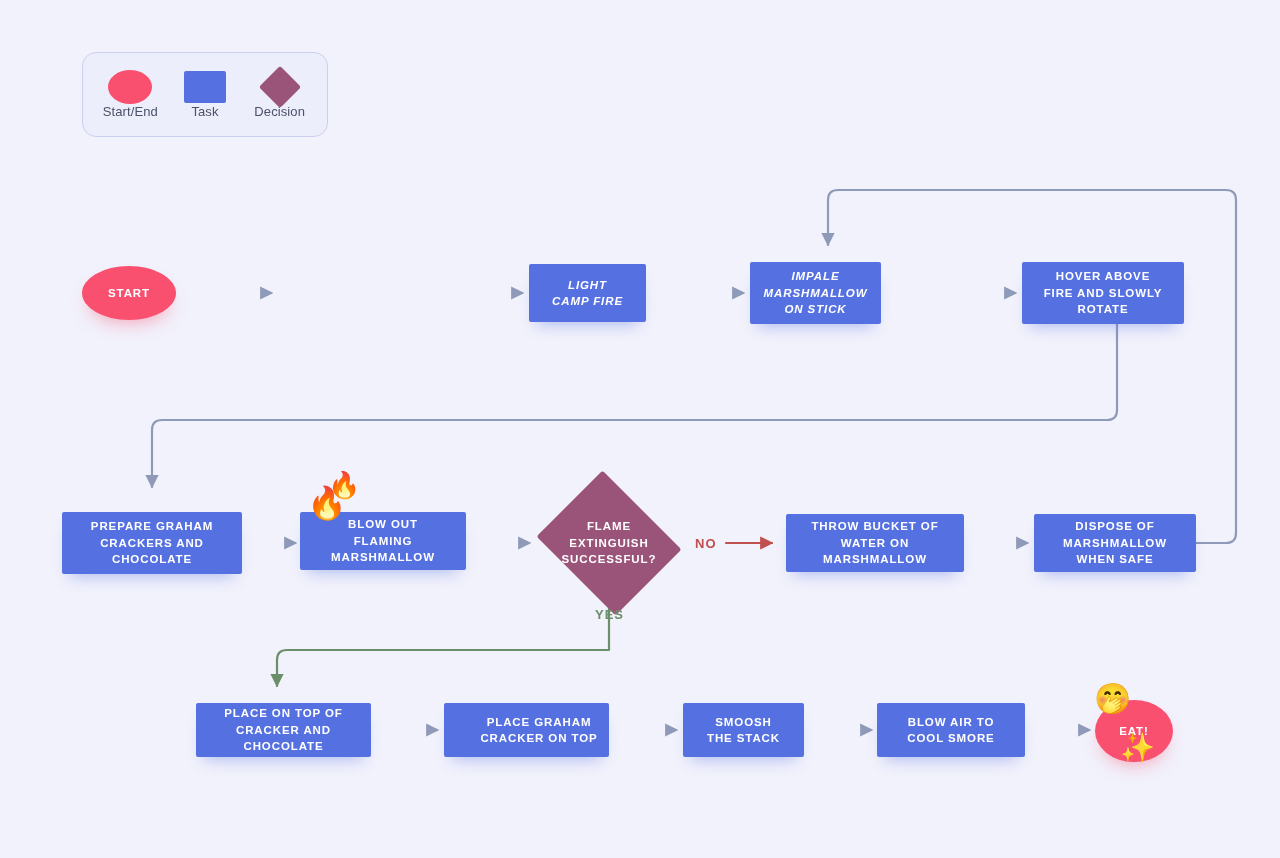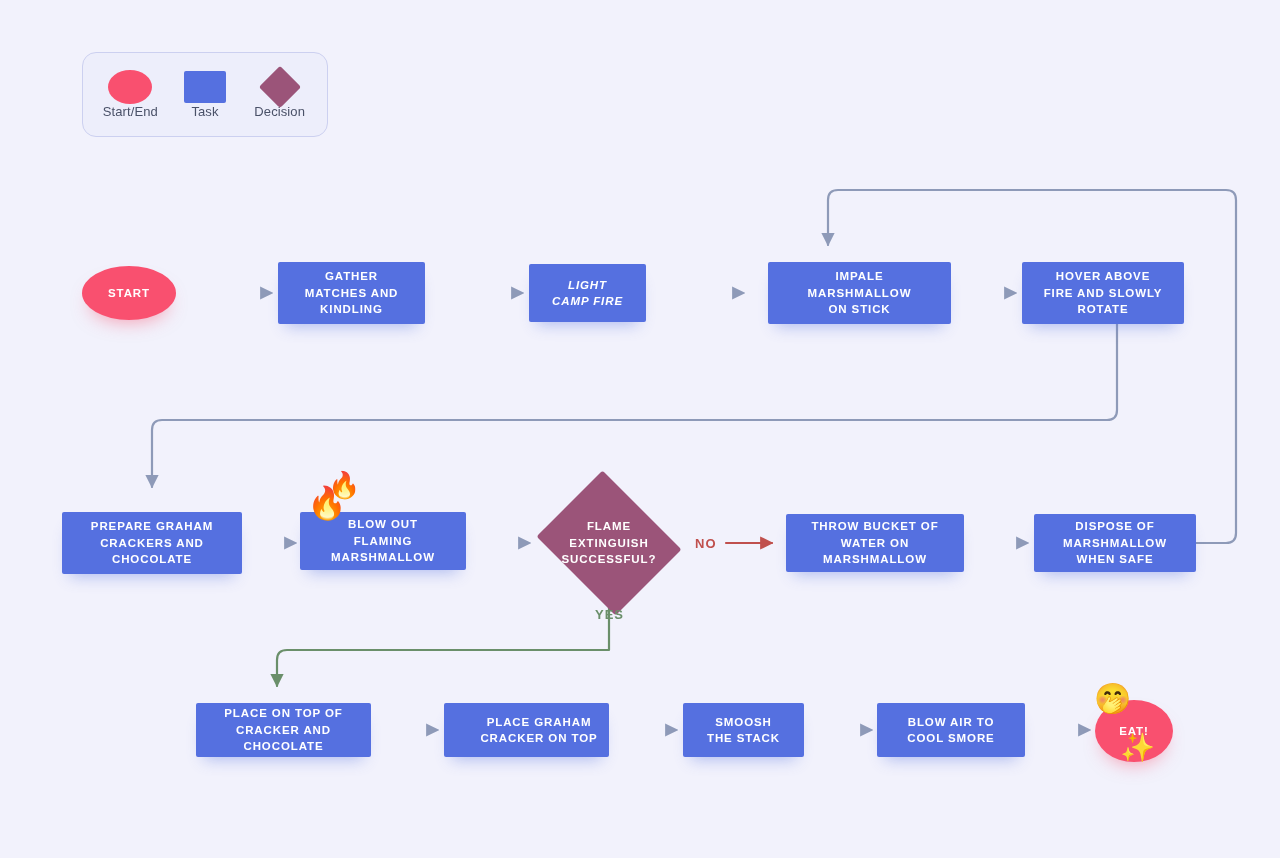--- a/index.html
+++ b/index.html
@@ -209,29 +209,26 @@
         <div class="sw-decision"></div>
       </div>
       <div class="legend-label">Decision</div>
     </div>
   </div>
 
   <div class="node terminal" style="left:82px; top:266px; width:94px; height:54px;">
     <span class="lbl">START</span>
   </div>
 
-  <div class="node task" style="left:278px; top:262px; width:147px; height:62px;">
-    <span class="lbl">GATHER<br>MATCHES AND<br>KINDLING</span>
-  </div>
 
   <div class="node task" style="left:529px; top:264px; width:117px; height:58px;font-style:italic;">
     <span class="lbl">LIGHT<br>CAMP FIRE</span>
   </div>
 
-  <div class="node task" style="left:768px; top:262px; width:183px; height:62px;">
+  <div class="node task" style="left:750px; top:262px; width:131px; height:62px;font-style:italic;">
     <span class="lbl">IMPALE<br>MARSHMALLOW<br>ON STICK</span>
   </div>
 
   <div class="node task" style="left:1022px; top:262px; width:162px; height:62px;">
     <span class="lbl">HOVER ABOVE<br>FIRE AND SLOWLY<br>ROTATE</span>
   </div>
 
   <div class="node task" style="left:62px; top:512px; width:180px; height:62px;">
     <span class="lbl">PREPARE GRAHAM<br>CRACKERS AND<br>CHOCOLATE</span>
   </div>

